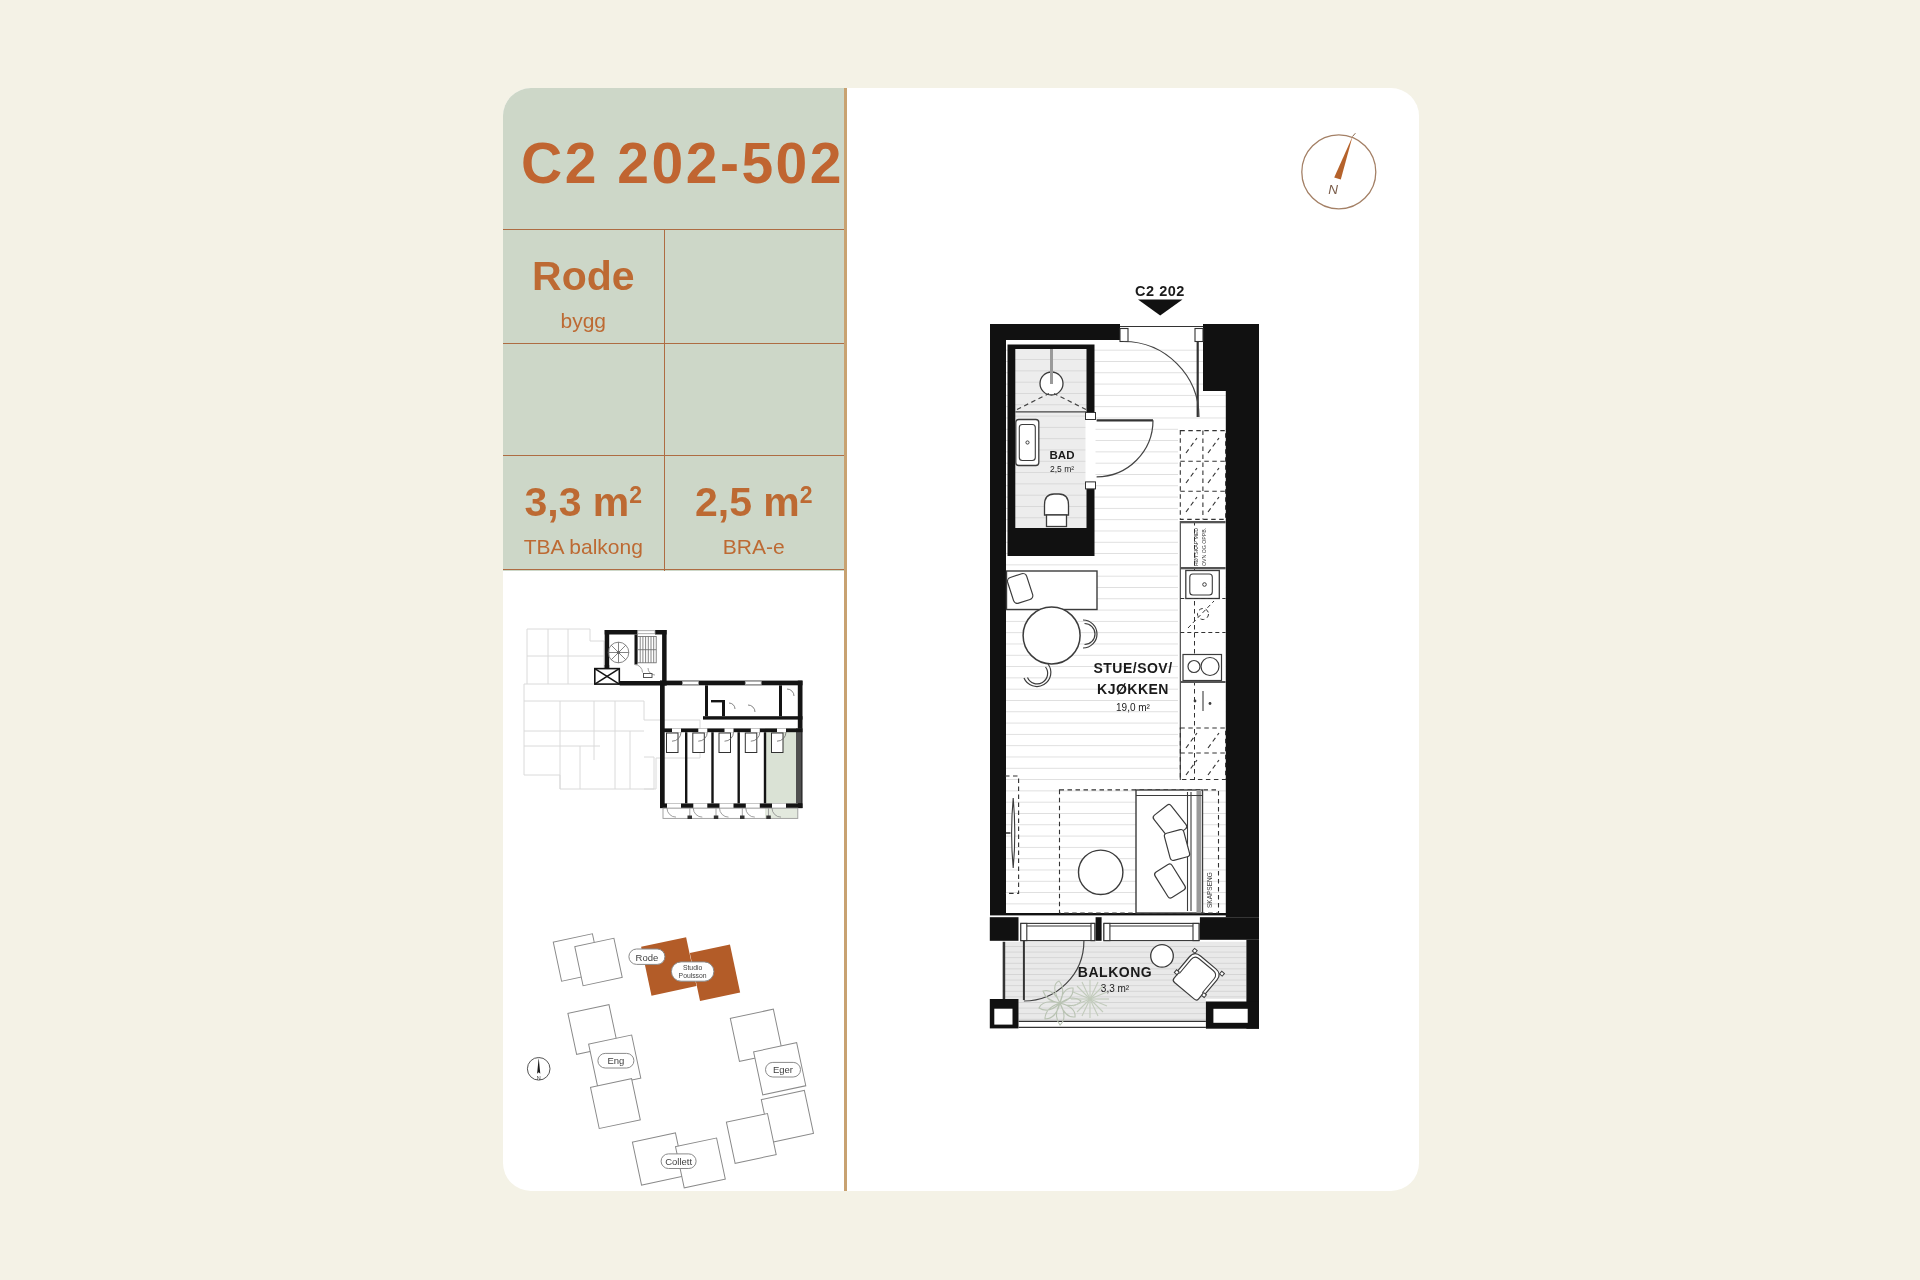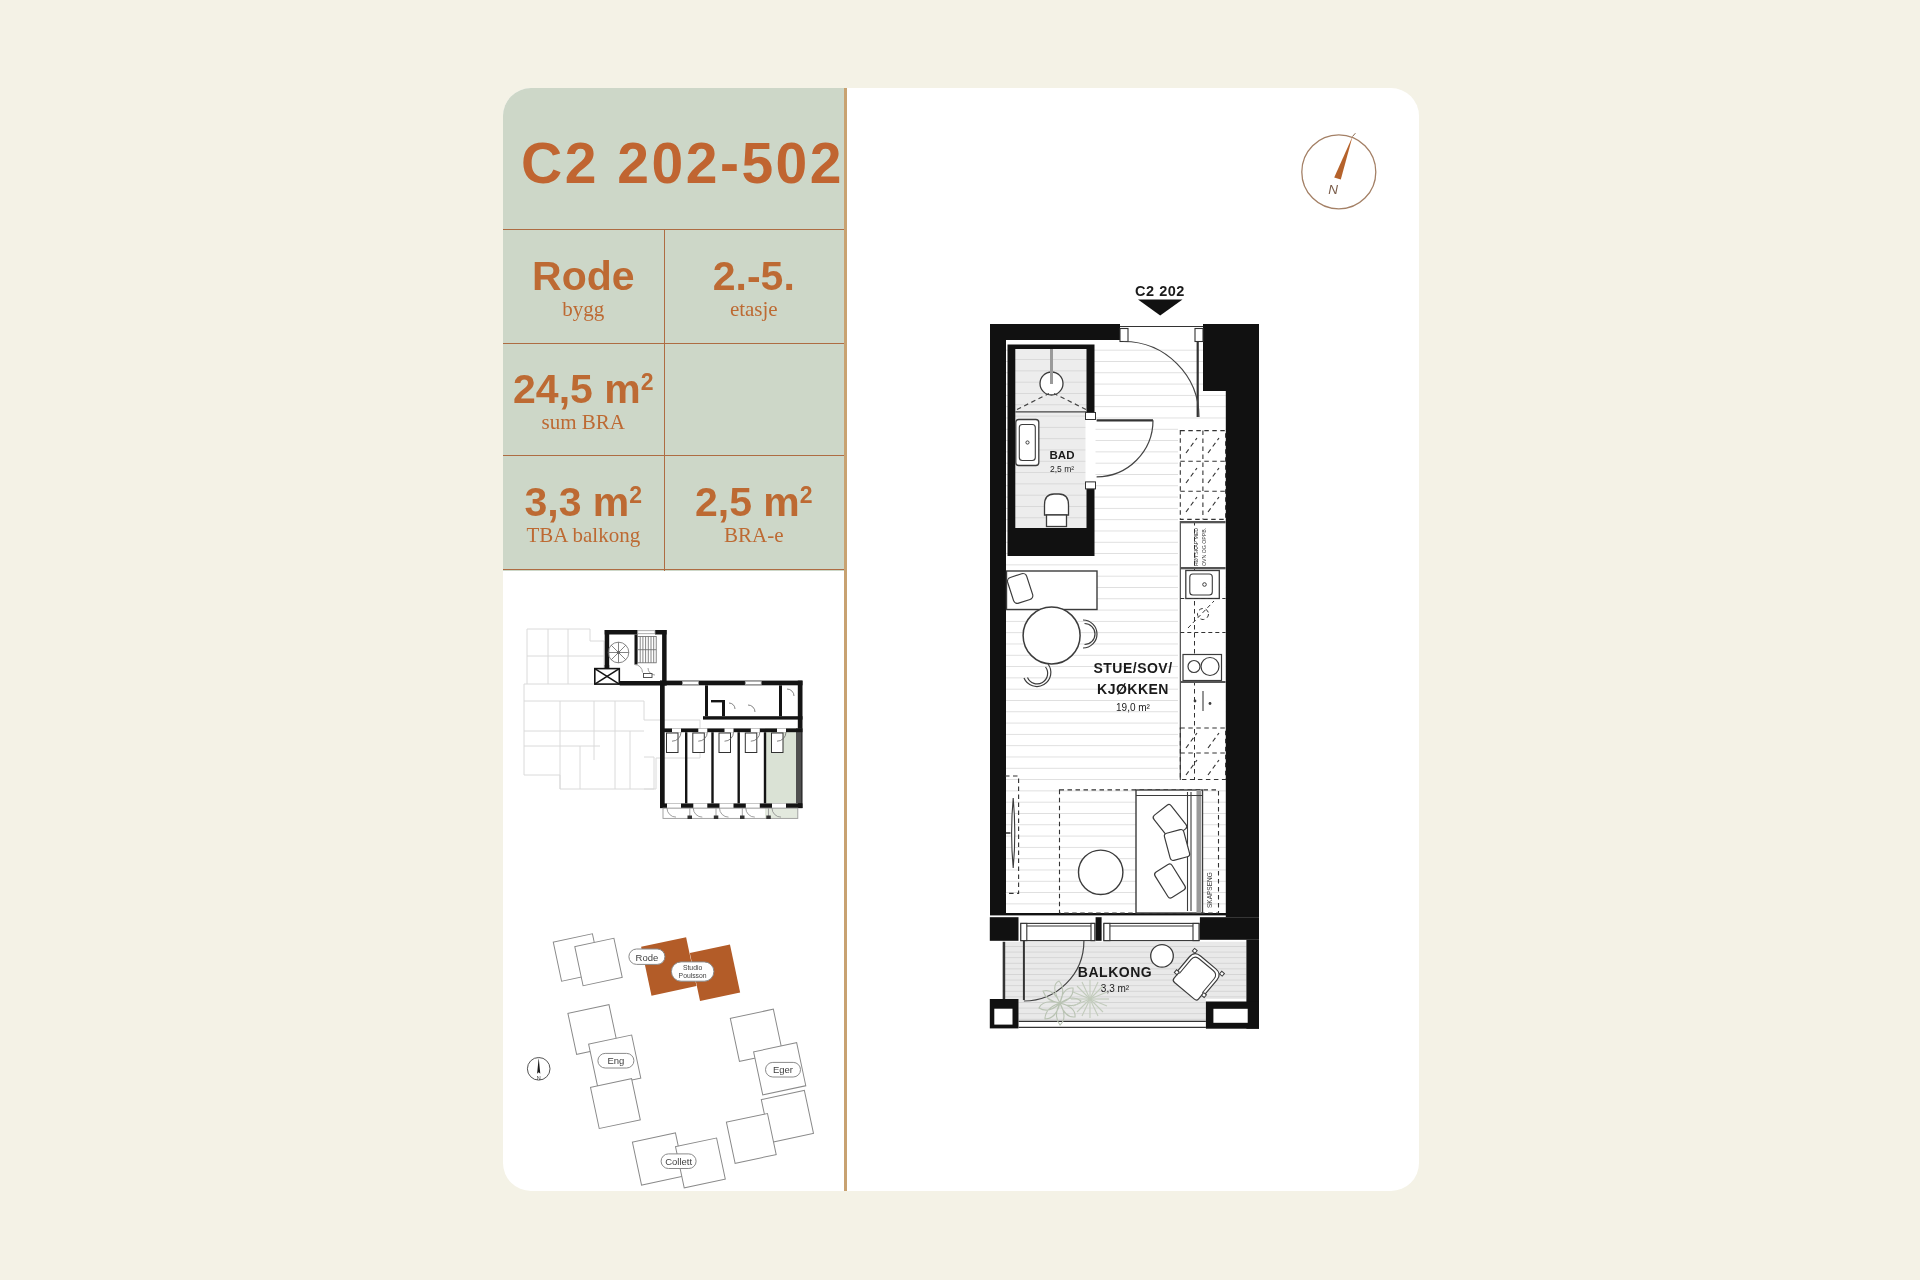--- a/index.html
+++ b/index.html
@@ -6,21 +6,21 @@
   body{width:1920px;height:1280px;background:#f4f2e6;font-family:"Liberation Sans",sans-serif;position:relative;overflow:hidden;}
   .card{position:absolute;left:503px;top:88px;width:916px;height:1103px;background:#ffffff;border-radius:28px;overflow:hidden;}
   .greenpanel{position:absolute;left:0;top:0;width:341px;height:483px;background:#cdd7c8;}
   .divider{position:absolute;left:341px;top:0;width:2.5px;height:1103px;background:#c8a271;}
   .title{position:absolute;left:0;top:42px;width:341px;text-align:right;font-size:57px;font-weight:bold;color:#c06531;letter-spacing:2.5px;}
   .trow{position:absolute;left:0;width:341px;display:flex;}
   .tcell{box-sizing:border-box;width:160.6px;text-align:center;color:#bd6a33;}
   .tcell.r{width:180.4px;}
   .big{font-size:41px;font-weight:bold;line-height:1;}
   .big sup{font-size:23px;vertical-align:13px;}
-  .small{font-size:21px;margin-top:0px;font-family:Liberation Serif, serif;}
+  .small{font-size:21px;margin-top:12px;}
   .hline{position:absolute;left:0;width:341px;height:0;border-top:1.4px solid #ae6c43;}
   .vline{position:absolute;left:160.6px;top:141.4px;width:0;height:341.3px;border-left:1.4px solid #ae6c43;}
 </style>
 </head>
 <body>
 
 <div class="card">
 
   <div class="greenpanel"></div>
 
@@ -32,31 +32,23 @@
   <div class="hline" style="top:255.2px"></div>
   <div class="hline" style="top:366.5px"></div>
   <div class="hline" style="top:481.3px"></div>
   <div class="vline"></div>
 
   <div class="trow" style="top:168px">
     <div class="tcell">
         <div class="big">Rode</div>
         <div class="small">bygg</div>
       </div>
-    <div class="tcell r">
-        <div class="big">2.-5.</div>
-        <div class="small">etasje</div>
-      </div>
   </div>
 
   <div class="trow" style="top:281px">
-    <div class="tcell">
-        <div class="big">24,5 m<sup>2</sup></div>
-        <div class="small">sum BRA</div>
-      </div>
   </div>
 
   <div class="trow" style="top:394px">
     <div class="tcell">
         <div class="big">3,3 m<sup>2</sup></div>
         <div class="small">TBA balkong</div>
       </div>
     <div class="tcell r">
         <div class="big">2,5 m<sup>2</sup></div>
         <div class="small">BRA-e</div>

